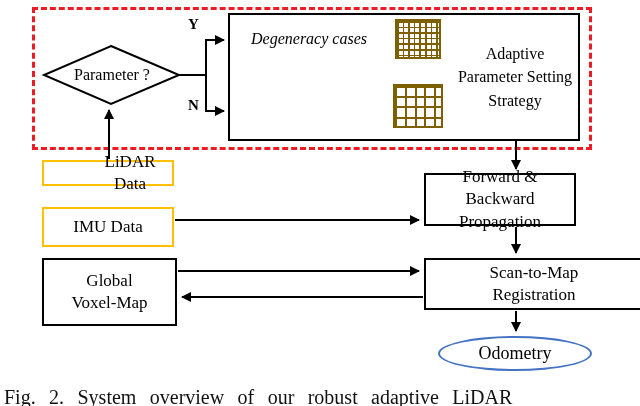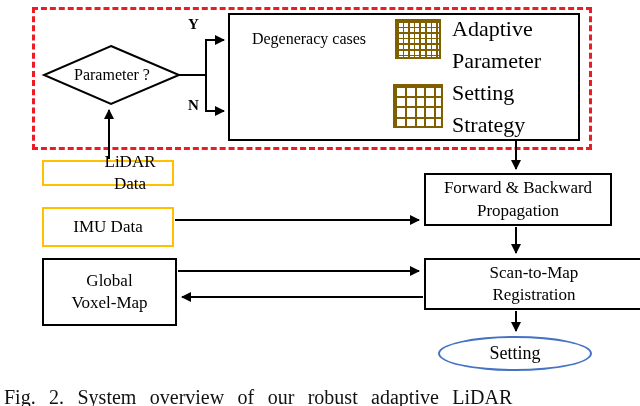--- a/index.html
+++ b/index.html
@@ -14,43 +14,43 @@
   
   .box { position:absolute; background:#fff; border:2px solid #000;
          display:flex; align-items:center; justify-content:center;
          text-align:center; white-space:pre-line; line-height:1.3; font-size:17px; }
   .data-box { border-color: var(--data-box,#ffc000); }
 
   .cases-box { position:absolute; left:228px; top:13px; width:352px; height:128px;
                background:#fff; border:2px solid #000; }
 
   .cases-label { position:absolute; width:150px; text-align:center; font-size:16px; }
-  .lbl-degeneracy { left:234px; top:30px; }
+  .lbl-degeneracy { left:234px; top:30px;font-style:italic; }
   .lbl-general   { left:234px; top:96px; }
 
   .strategy-title { position:absolute; left:452px; top:17px; width:126px; height:120px;
                     display:flex; align-items:center; justify-content:center;
-                    font-size:22px; line-height:1.45; }
+                    text-align:center; font-size:16px; line-height:1.45; }
 
   
   .grid-icon { position:absolute; }
   .grid-dense { left:395px; top:19px; width:46px; height:40px;
     border:2px solid var(--grid,#7f6000);
     background-image:
       repeating-linear-gradient(to right,  var(--grid,#7f6000) 0 1.6px, transparent 1.6px 5.6px),
       repeating-linear-gradient(to bottom, var(--grid,#7f6000) 0 1.6px, transparent 1.6px 5.6px); }
   .grid-sparse { left:393px; top:84px; width:50px; height:44px;
     border:2px solid var(--grid,#7f6000);
     background-image:
       repeating-linear-gradient(to right,  var(--grid,#7f6000) 0 2px, transparent 2px 9.8px),
       repeating-linear-gradient(to bottom, var(--grid,#7f6000) 0 2px, transparent 2px 10.2px); }
 
   .node-lidar        { left:42px;  top:160px; width:132px; height:26px;padding-left:44px; }
   .node-imu          { left:42px;  top:207px; width:132px; height:40px; }
-  .node-propagation  { left:424px; top:173px; width:188px; height:53px; }
+  .node-propagation  { left:424px; top:173px; width:152px; height:53px; }
   .node-voxel        { left:42px;  top:258px; width:135px; height:68px; }
   .node-registration { left:424px; top:258px; width:220px; height:52px; }
 
   .node-odometry { position:absolute; left:438px; top:336px; width:154px; height:35px;
                    border:2.5px solid var(--odometry,#4472c4); border-radius:50%;
                    background:#fff; display:flex; align-items:center; justify-content:center;
                    font-size:18px; }
 
   .connectors { position:absolute; left:0; top:0; pointer-events:none; }
 
@@ -80,21 +80,21 @@
   <div class="box data-box node-imu">IMU Data</div>
 
   <div class="box node-propagation">Forward &amp; Backward
 Propagation</div>
   <div class="box node-voxel">Global
 Voxel-Map</div>
   <div class="box node-registration">Scan-to-Map
 Registration</div>
 
   <div class="node-odometry">
-    <span>Setting</span>
+    <span>Odometry</span>
   </div>
 
   <svg class="connectors" width="640" height="406" viewBox="0 0 640 406">
     <defs>
       <marker id="ah" viewBox="0 0 10 10" refX="9" refY="5" markerWidth="5" markerHeight="5" orient="auto-start-reverse">
         <path d="M0 0 L10 5 L0 10 z" fill="#000"></path>
       </marker>
     </defs>
     <polygon points="111,46 179,75 111,104 44,75" fill="#fff" stroke="#000" stroke-width="2"></polygon>
     <g stroke="#000" stroke-width="2" fill="none">

